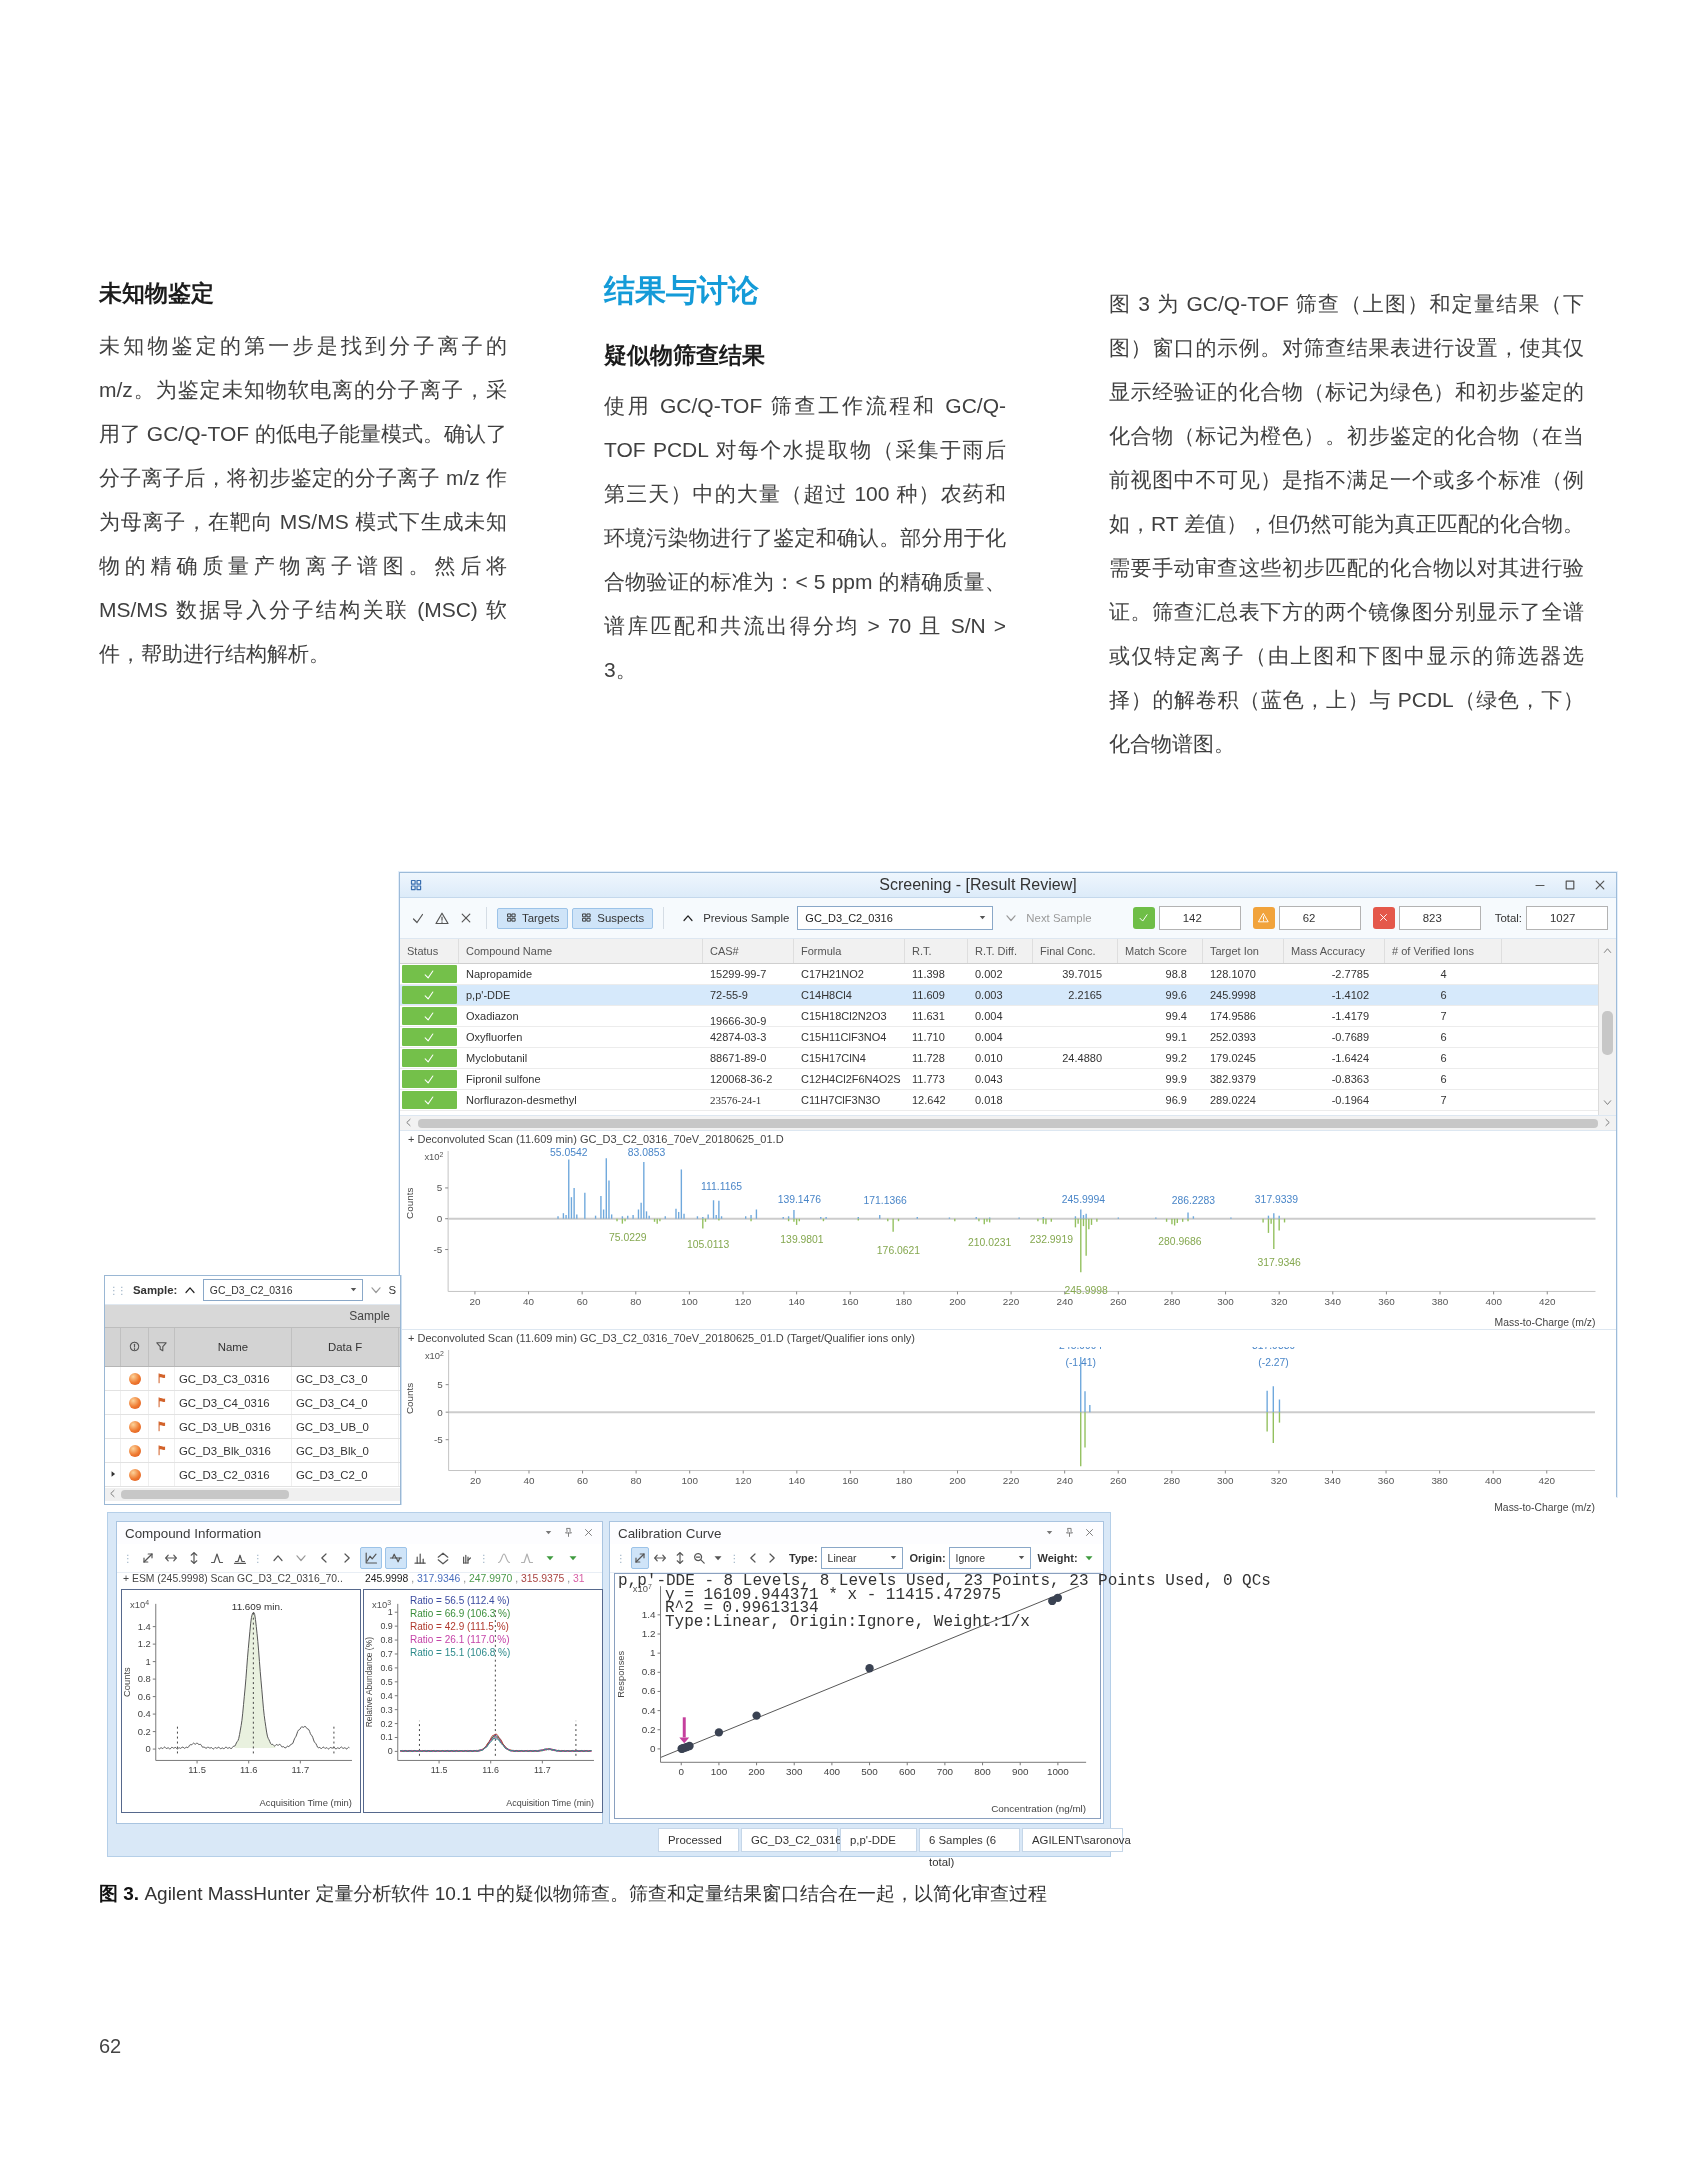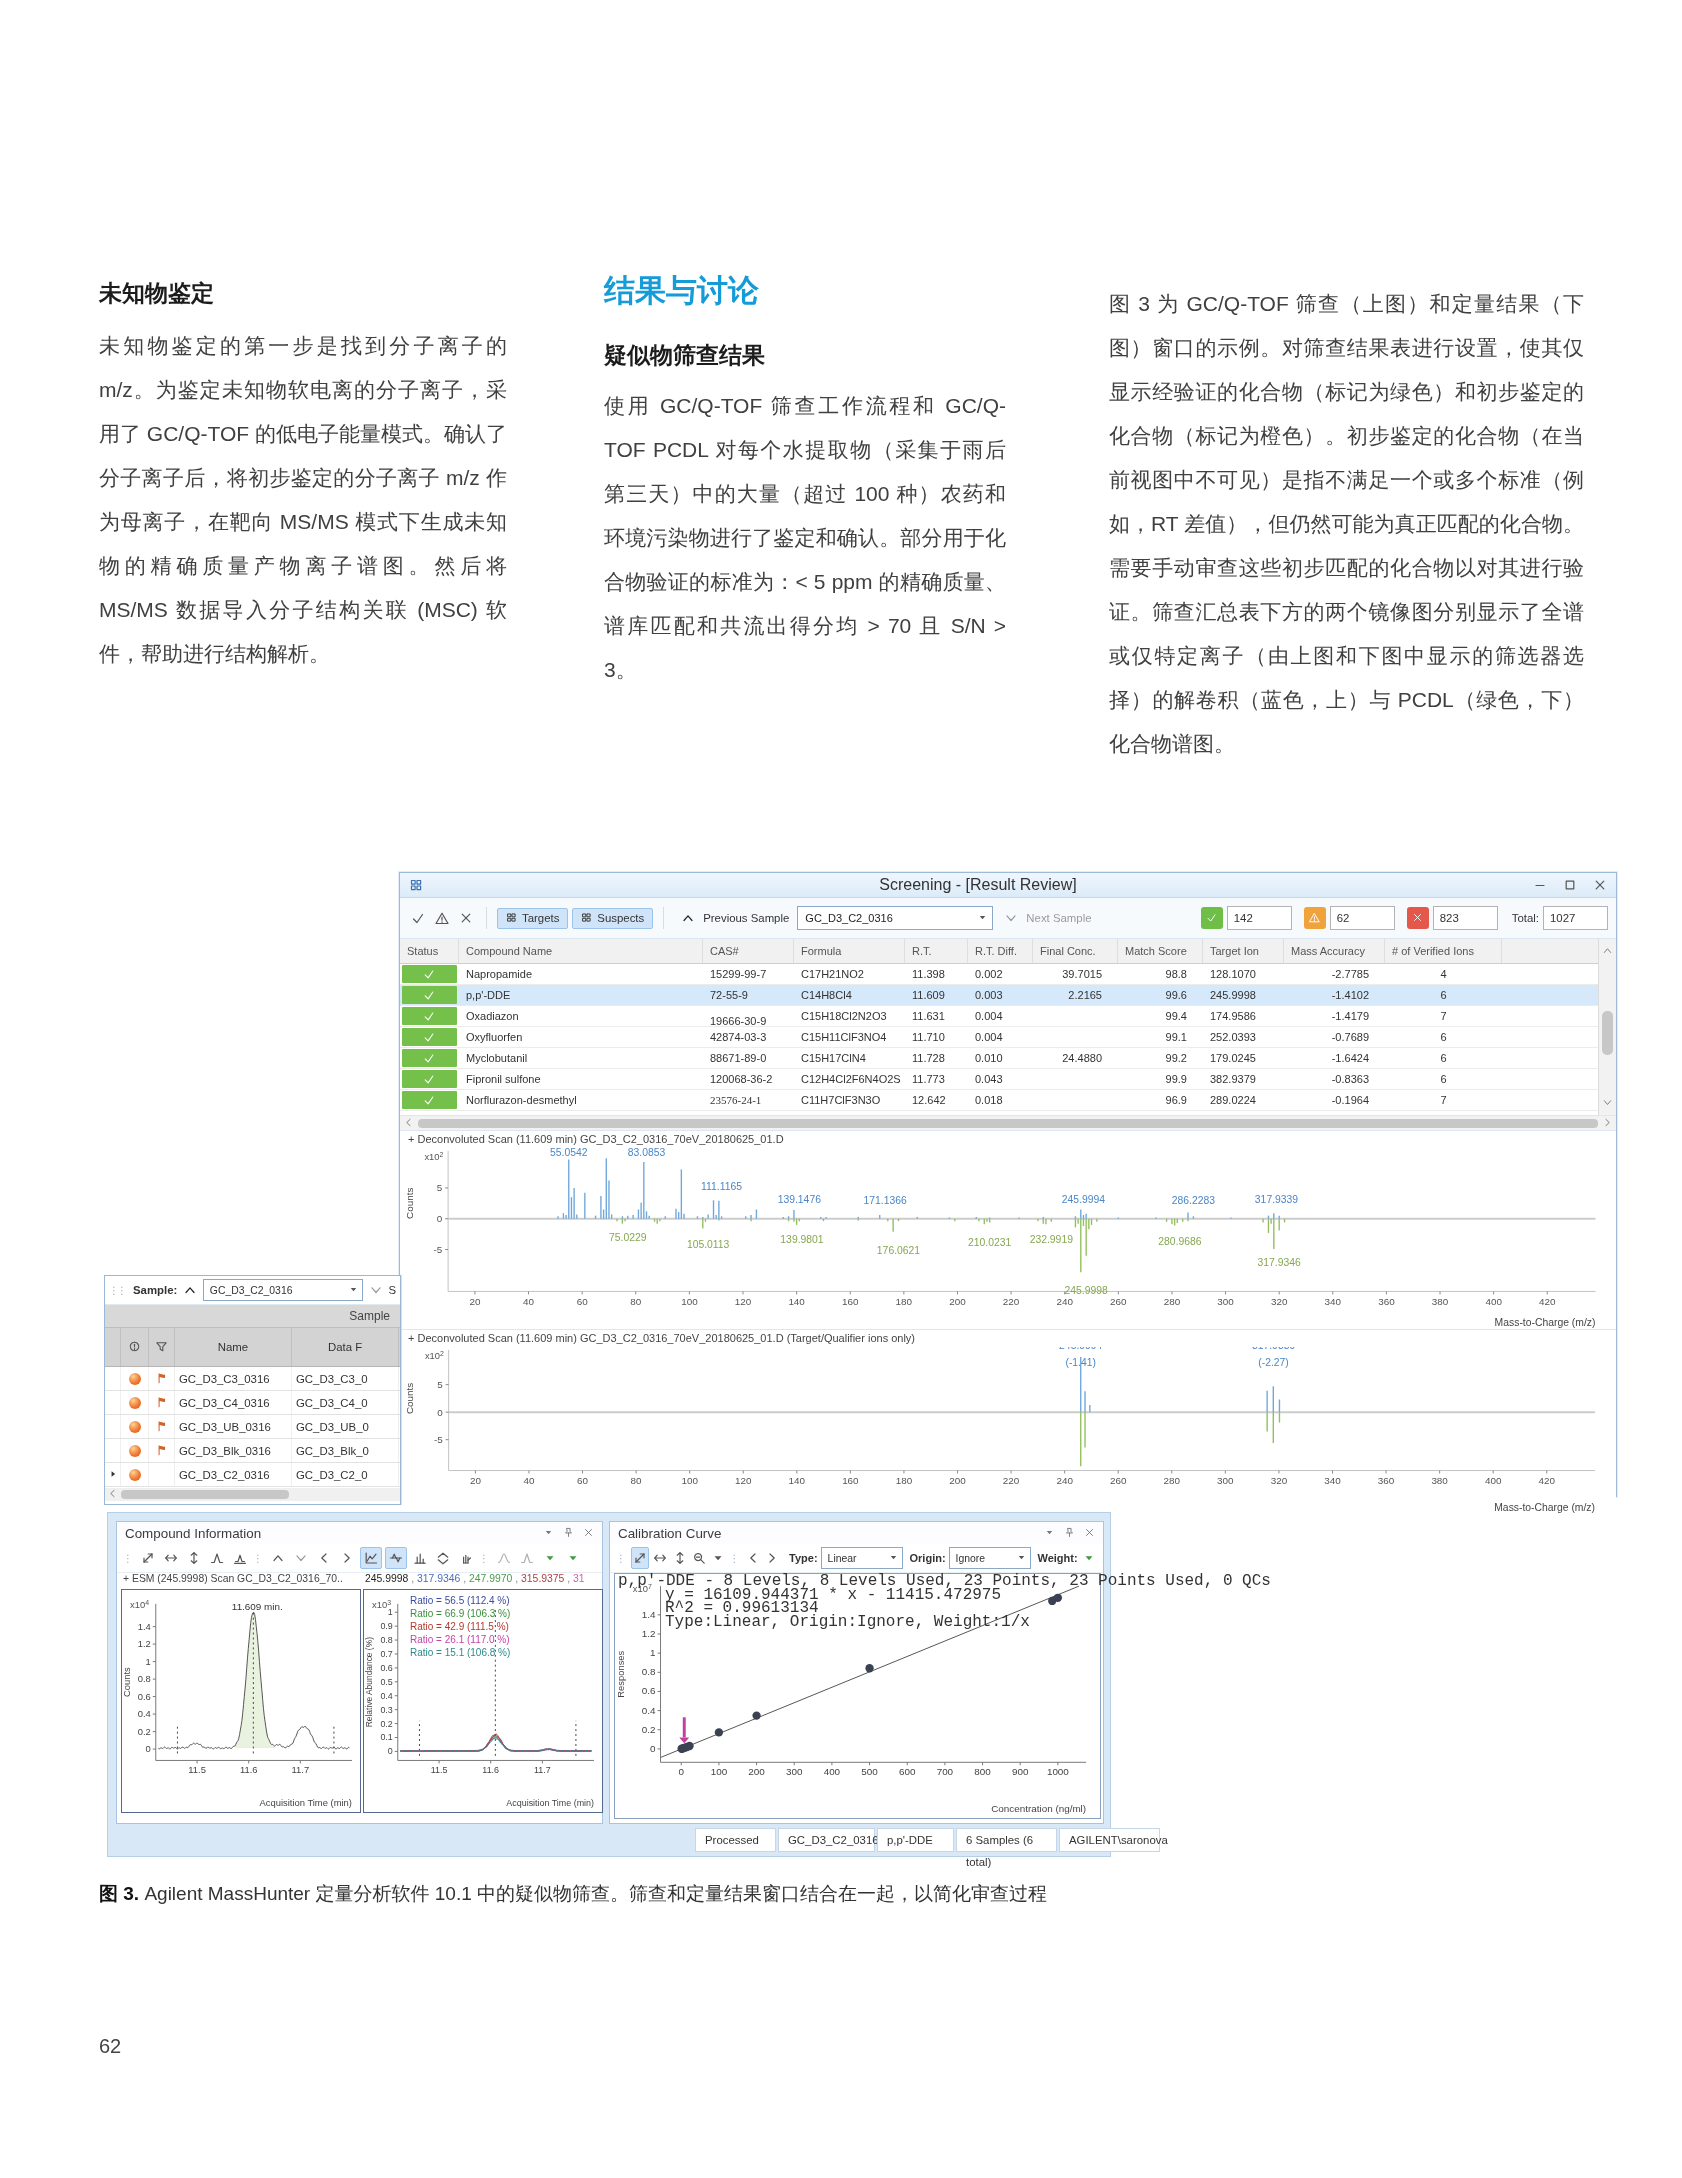--- a/index.html
+++ b/index.html
@@ -30,21 +30,21 @@
   
   .stoolbar{height:40px;display:flex;align-items:center;background:#f6fafd;border-bottom:1px solid #dde7f1;
         padding:0 8px;font-size:11.4px;color:#333;gap:4px;}
   .tbtn{display:inline-flex;align-items:center;gap:5px;padding:3px 8px;background:#cfe4f8;border:1px solid #9cc3e8;border-radius:2px;}
   .plain{display:inline-flex;align-items:center;gap:5px;padding:0 4px;}
   .gray{color:#9a9a9a;}
   .combo{display:inline-flex;align-items:center;justify-content:space-between;width:183px;height:22px;
         background:#fff;border:1px solid #8aa8c8;font-size:11px;padding:0 4px 0 7px;color:#222;}
   .ibox{width:22px;height:22px;border-radius:3px;color:#fff;display:inline-flex;align-items:center;justify-content:center;}
   .ibox.green{background:#6fbe47;} .ibox.orange{background:#f1a33b;} .ibox.red{background:#e4584b;}
-  .cbox{width:57px;height:22px;border:1px solid #b3b3b3;background:#fff;font-size:11.4px;line-height:22px;padding-left:6px;}
+  .cbox{width:57px;height:22px;border:1px solid #b3b3b3;background:#fff;font-size:11.4px;line-height:22px;padding-left:23px;}
   
   .stable{position:relative;height:176px;border-bottom:1px solid #dde7f1;}
   .shead{display:flex;height:24px;background:#f1f1f1;border-bottom:1px solid #cfcfcf;font-size:11px;color:#555;align-items:center;}
   .shead .hc{border-right:1px solid #dedede;height:100%;display:flex;align-items:center;padding-left:7px;box-sizing:border-box;}
   .srow{display:flex;height:20px;font-size:11px;color:#333;align-items:center;border-bottom:1px solid #ececec;background:#fff;}
   .srow.sel{background:#d6e9fb;}
   .srow .tc{height:100%;display:flex;align-items:center;padding-left:7px;box-sizing:border-box;overflow:hidden;white-space:nowrap;}
   .srow .tc.r{justify-content:flex-end;padding-right:16px;}
   .srow .tc.c{justify-content:center;padding-left:0;}
   .statusc{background:#74c04a;display:flex;align-items:center;justify-content:center;color:#fff;height:18px;margin:1px 2px 1px 1px;border-radius:1px;}
@@ -1146,21 +1146,21 @@
               <line x1="447.46017699115043" y1="190" x2="447.46017699115043" y2="193" stroke="#777"></line>
               <text x="447.46017699115043" y="203" text-anchor="middle" font-size="10" fill="#444">1000</text>
               <text x="476" y="240" text-anchor="end" font-size="10" fill="#444">Concentration (ng/ml)</text>
               <text x="18" y="18" font-size="9.5" fill="#555">x10<tspan dy="-3" font-size="7">7</tspan></text>
               <text x="9" y="101" font-size="9.5" fill="#444" transform="rotate(-90 9 101)" text-anchor="middle">Responses</text>
             </svg></div>
       </div>
     </div>
 
     <div class="statusbar" id="statusbar">
-        <div class="stc" style="width: 61px; margin-left: 37px;">Processed</div>
+        <div class="stc" style="width: 61px;">Processed</div>
         <div class="stc" style="width: 77px;">GC_D3_C2_0316</div>
         <div class="stc" style="width: 57px;">p,p'-DDE</div>
         <div class="stc" style="width: 81px;">6 Samples (6 total)</div>
         <div class="stc" style="width: 81px;">AGILENT\saronova</div>
       </div>
   </div>
 
   <p class="caption">
     <b>图 3.</b><span> Agilent MassHunter 定量分析软件 10.1 中的疑似物筛查。筛查和定量结果窗口结合在一起，以简化审查过程</span>
   </p>

